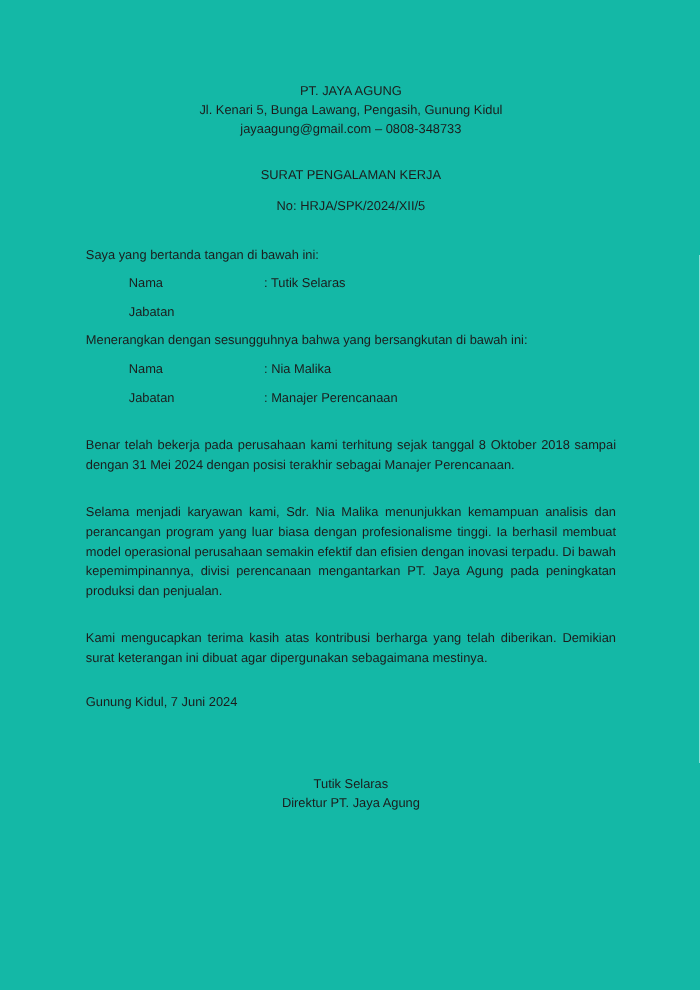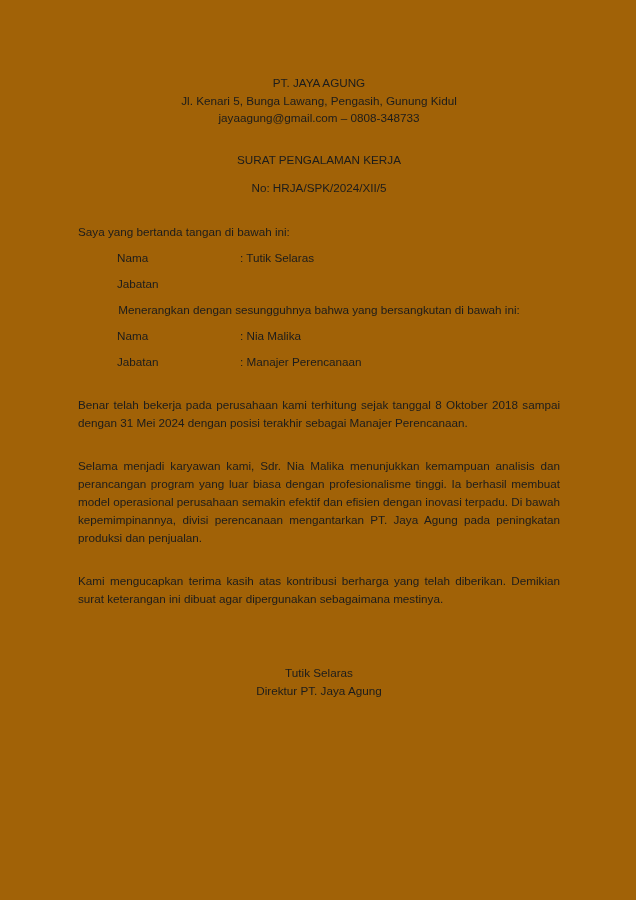--- a/index.html
+++ b/index.html
@@ -4,21 +4,21 @@
 <style>
   html, body {
     margin: 0;
     padding: 0;
     background: #ffffff;
   }
   .page {
     position: relative;
     width: 636px;
     height: 900px;
-    background: #a16207;
+    background: #14b8a6;
     box-sizing: border-box;
     padding: 74px 76px 0 78px;
     font-family: "Liberation Sans", sans-serif;
     font-size: 11.7px;
     color: #1c1c1c;
     overflow: hidden;
   }
   .letterhead {
     text-align: center;
     line-height: 17.5px;
@@ -48,21 +48,20 @@
     width: 77px;
     flex: 0 0 77px;
     margin-left: 39px;
   }
   .detail-row .value {
     flex: 1;
     margin-left: 46px;
   }
   .statement {
     margin-top: 8px;
-    text-align: center;
   }
   .para {
     margin-top: 25px;
     line-height: 18px;
     text-align: justify;
   }
   .place-date {
     margin-top: 22px;
     line-height: 18px;
   }
@@ -104,19 +103,20 @@
   </div>
   <div class="detail-row">
     <span class="label">Jabatan</span>
     <span class="value">: Manajer Perencanaan</span>
   </div>
 
   <div class="para">Benar telah bekerja pada perusahaan kami terhitung sejak tanggal 8 Oktober 2018 sampai dengan 31 Mei 2024 dengan posisi terakhir sebagai Manajer Perencanaan.</div>
   <div class="para">Selama menjadi karyawan kami, Sdr. Nia Malika menunjukkan kemampuan analisis dan perancangan program yang luar biasa dengan profesionalisme tinggi. Ia berhasil membuat model operasional perusahaan semakin efektif dan efisien dengan inovasi terpadu. Di bawah kepemimpinannya, divisi perencanaan mengantarkan PT. Jaya Agung pada peningkatan produksi dan penjualan.</div>
   <div class="para">Kami mengucapkan terima kasih atas kontribusi berharga yang telah diberikan. Demikian surat keterangan ini dibuat agar dipergunakan sebagaimana mestinya.</div>
 
+  <div class="place-date">Gunung Kidul, 7 Juni 2024</div>
 
   <div class="signature-block">
     <div>Tutik Selaras</div>
     <div>Direktur PT. Jaya Agung</div>
   </div>
 
 </div>
 
 </body></html>

